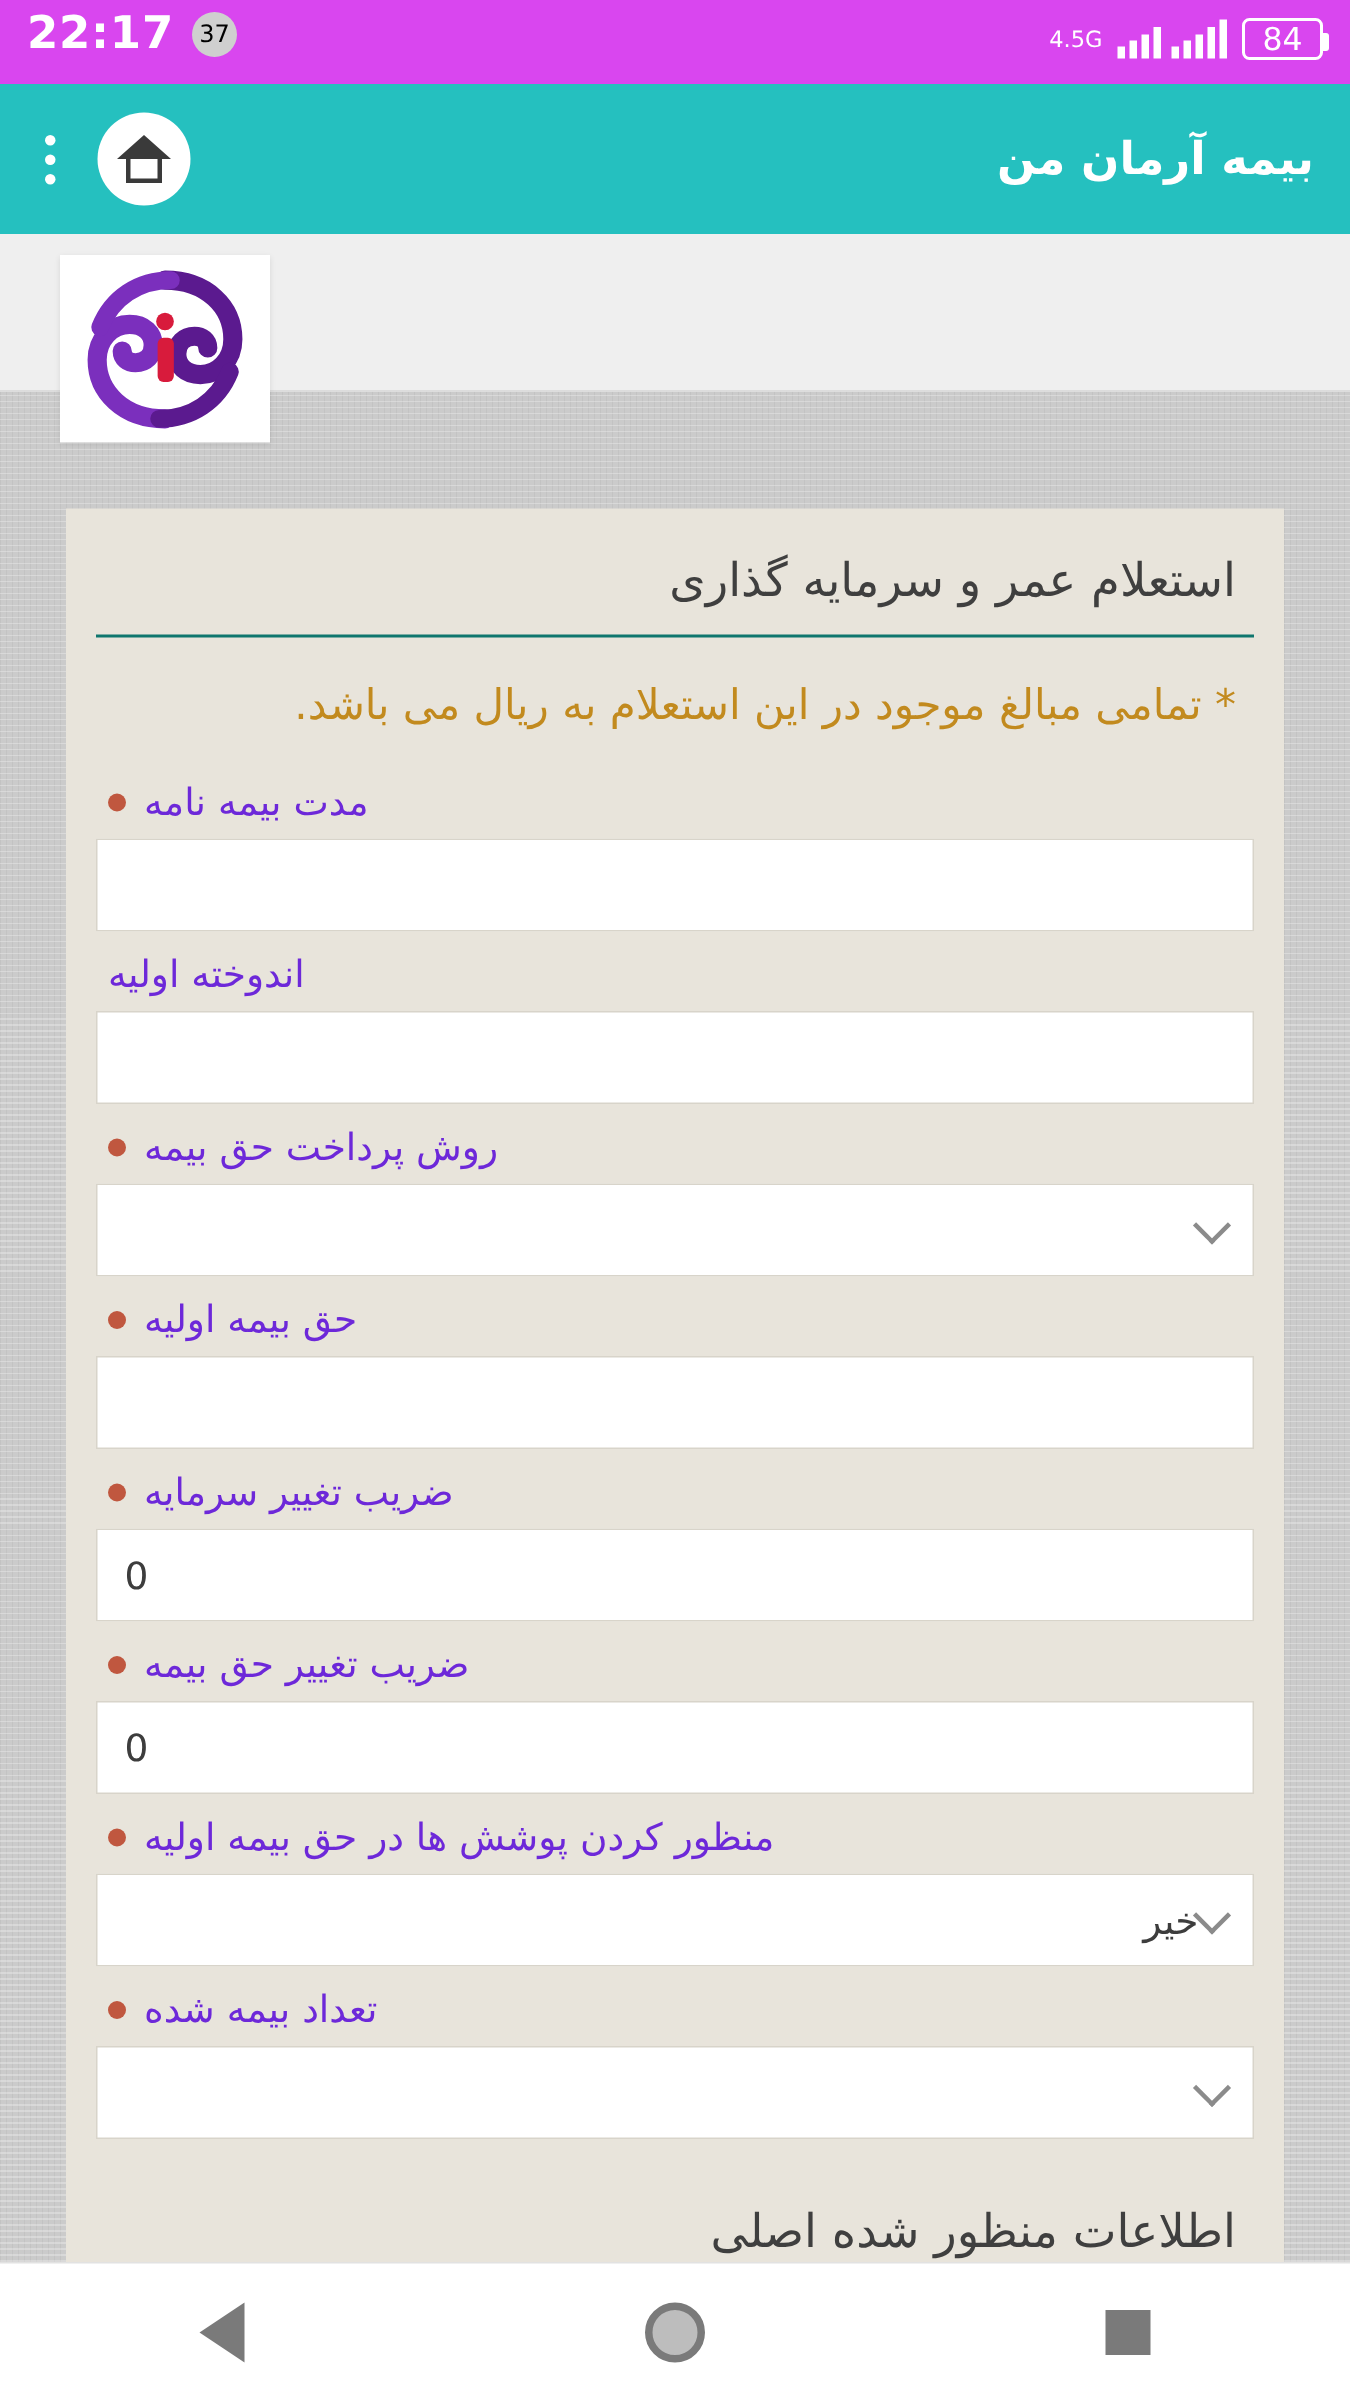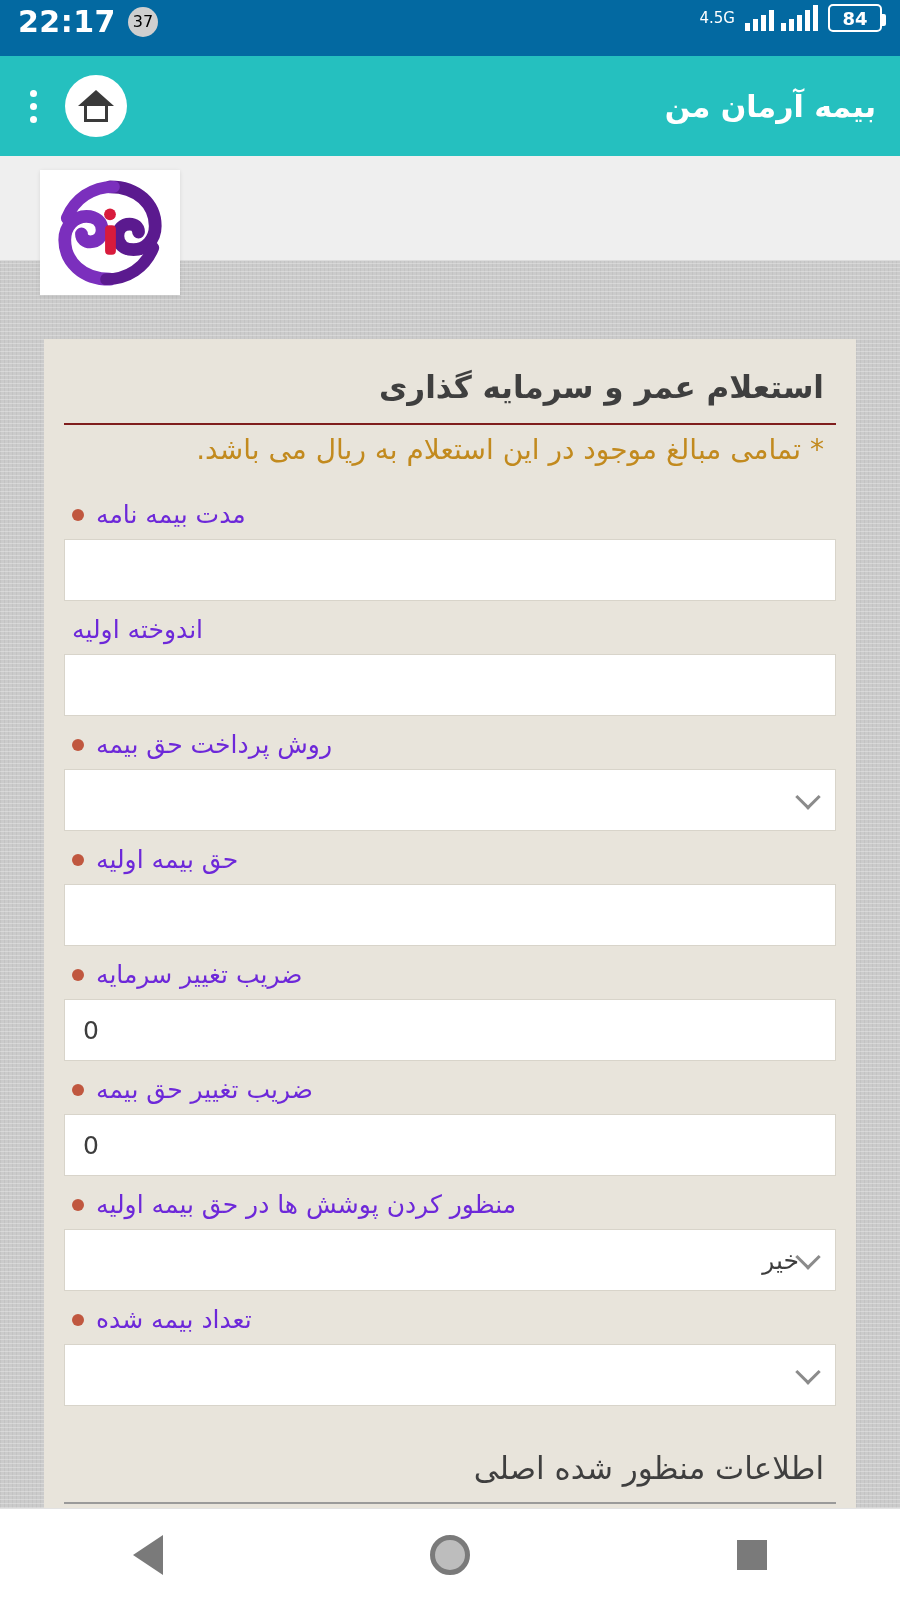--- a/index.html
+++ b/index.html
@@ -12,25 +12,25 @@
   .screen {
     position: relative;
     width: 900px; height: 1600px;
     display: flex; flex-direction: column;
     background: #cfcfcf;
   }
 
   
   .statusbar {
     height: 56px;
-    background: #0369a1;
+    background: #d946ef;
     color: #ffffff;
-    display: flex; align-items: flex-start;
+    display: flex; align-items: flex-end;
     justify-content: space-between;
-    padding: 4px 18px;
+    padding: 16px 18px;
     flex: 0 0 56px;
     direction: ltr;
   }
   .status-left { display: flex; align-items: center; gap: 12px; }
   .status-time { font-size: 30px; font-weight: bold; letter-spacing: .5px; }
   .status-badge {
     width: 30px; height: 30px; border-radius: 50%;
     background: #cfcfcf; color: #000;
     font-size: 16px; display: flex; align-items: center; justify-content: center;
   }
@@ -45,21 +45,21 @@
   .signal i:nth-child(5) { height: 26px; }
   .signal-group { display: flex; gap: 7px; align-items: flex-end; }
   .battery {
     width: 54px; height: 28px; border: 2px solid #fff; border-radius: 5px;
     position: relative; display: flex; align-items: center; justify-content: center;
   }
   .battery:after {
     content: ""; position: absolute; right: -6px; top: 8px;
     width: 4px; height: 12px; background: #fff; border-radius: 0 2px 2px 0;
   }
-  .battery span { font-size: 18px; font-weight: bold; color: #fff; }
+  .battery span { font-size: 21px; font-weight: normal; color: #fff; }
 
   
   .appbar {
     height: 100px;
     background: #25c0bf;
     display: flex; align-items: center;
     padding: 0 24px;
     flex: 0 0 100px;
     justify-content: space-between;
   }
@@ -135,22 +135,22 @@
   .card {
     background: #e8e4db;
     padding: 26px 20px 30px 20px;
     min-height: 100%;
   }
   .card-title {
     text-align: right;
     color: #3f3f3f;
     font-size: 31px;
     padding: 4px 12px 18px 12px;
-    border-bottom: 2px solid #7f1d1d;
-    font-weight: bold;
+    border-bottom: 2px solid #0f766e;
+    margin-bottom: 20px;
   }
   .notice {
     text-align: right;
     color: #b8860b;
     color: #c28a1e;
     font-size: 28px;
     font-weight: normal;
     padding: 8px 12px 26px 12px;
   }
 

